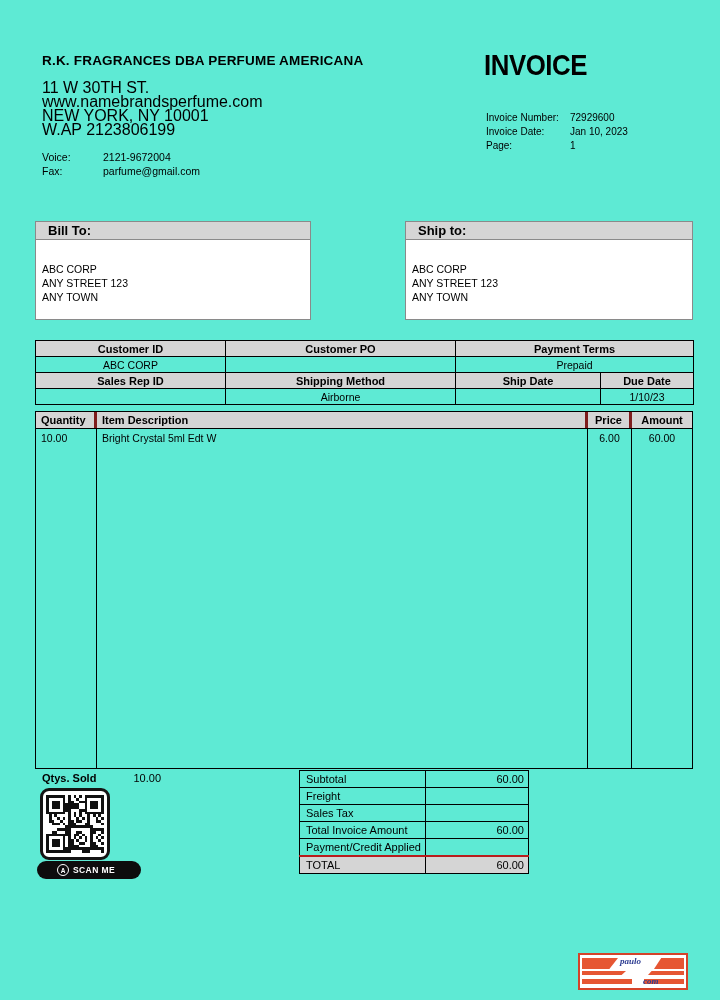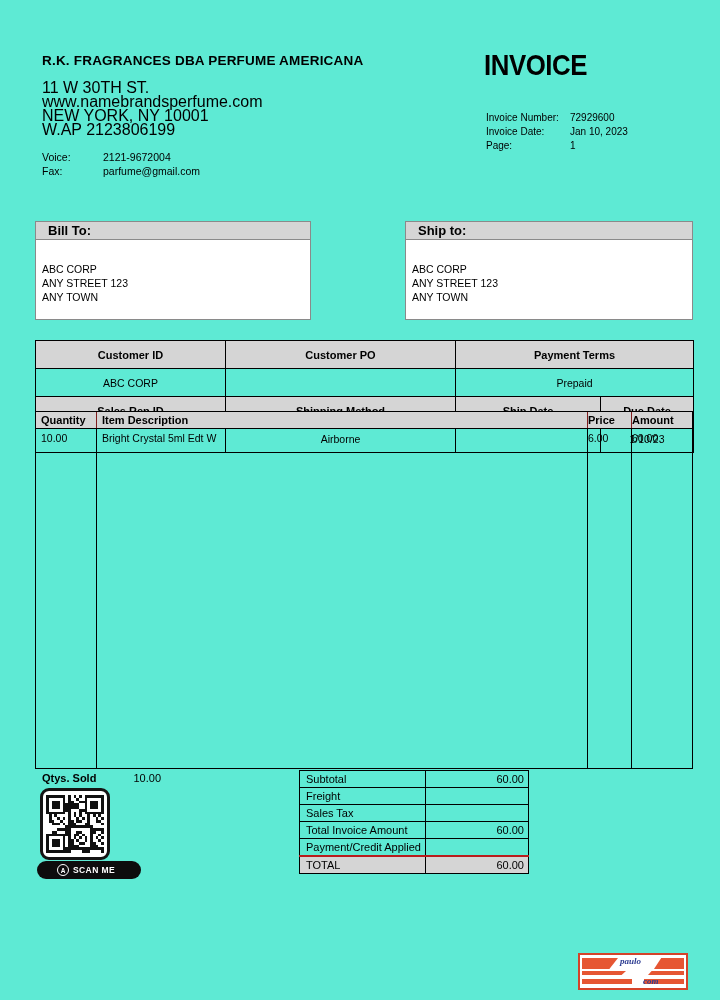--- a/index.html
+++ b/index.html
@@ -16,32 +16,32 @@
   .invoice-meta { position:absolute; left:486px; top:82px; font-size:10px; line-height:14px;margin-top:29px; }
   .invoice-meta .lbl { display:inline-block; width:84px; }
   
   .addr-box { position:absolute; top:221px; height:99px; border:1px solid #8a8a8a; box-sizing:border-box; background:#fff; }
   .addr-box.bill { left:35px;  width:276px; }
   .addr-box.ship { left:405px; width:288px; }
   .addr-head { height:16px; background:#d5d5d5; border-bottom:1px solid #8a8a8a; font-size:13px; font-weight:bold; padding:1px 0 0 12px; }
   .addr-lines { padding:22px 0 0 6px; font-size:10.5px; line-height:14px; }
   
   .order-table { position:absolute; left:35px; top:340px; border-collapse:collapse; table-layout:fixed; }
-  .order-table td { border:1px solid #000; height:13px; font-size:10.5px; text-align:center; padding:7px 2px; overflow:hidden; white-space:nowrap; }
+  .order-table td { border:1px solid #000; height:13px; font-size:10.5px; text-align:center; padding:1px 2px; overflow:hidden; white-space:nowrap; }
   .order-table td.hd { background:#d5d5d5; font-weight:bold; font-size:11px; }
   
   .items-table { position:absolute; left:35px; top:411px; width:658px; height:358px; border:1px solid #000; box-sizing:border-box; }
   .items-head { display:grid; grid-template-columns:61px 491px 44px 60px; height:17px; background:#d5d5d5; border-bottom:1px solid #000; box-sizing:border-box; }
-  .items-head div { font-size:11px; font-weight:bold; padding-top:2px; border-right:1px solid #7f1d1d; box-sizing:border-box; }
+  .items-head div { font-size:11px; font-weight:bold; padding-top:2px; border-right:3px solid #7f1d1d; box-sizing:border-box; }
   .items-head div:last-child { border-right:none; }
   .items-body { display:grid; grid-template-columns:61px 491px 44px 60px; height:339px; }
   .items-body div { border-right:1px solid #000; box-sizing:border-box; font-size:10.5px; padding-top:3px; }
   .items-body div:last-child { border-right:none; }
   .cell-left { text-align:left; padding-left:5px; }
-  .cell-center { }
+  .cell-center { text-align:center; }
   
   .qtys-row { position:absolute; left:42px; top:772px; font-size:11px; }
   .qtys-row .lbl { font-weight:bold; }
   .qtys-row .val { margin-left:34px; }
   .totals-table { position:absolute; left:299px; top:770px; border-collapse:collapse; table-layout:fixed; }
   .totals-table td { border:1px solid #000; height:14px; font-size:11px; padding:1px 4px 1px 6px; }
   .totals-table td.val { text-align:right; width:92px; }
   .totals-table tr.grand td { background:#d5d5d5; font-weight:normal; border-top:2px solid #b91c1c;margin-left:20px; }
   
   .qr-frame { position:absolute; left:40px; top:788px; width:58px; height:60px; border:3px solid #141414; border-radius:9px; padding:3px; background:#fff; }

